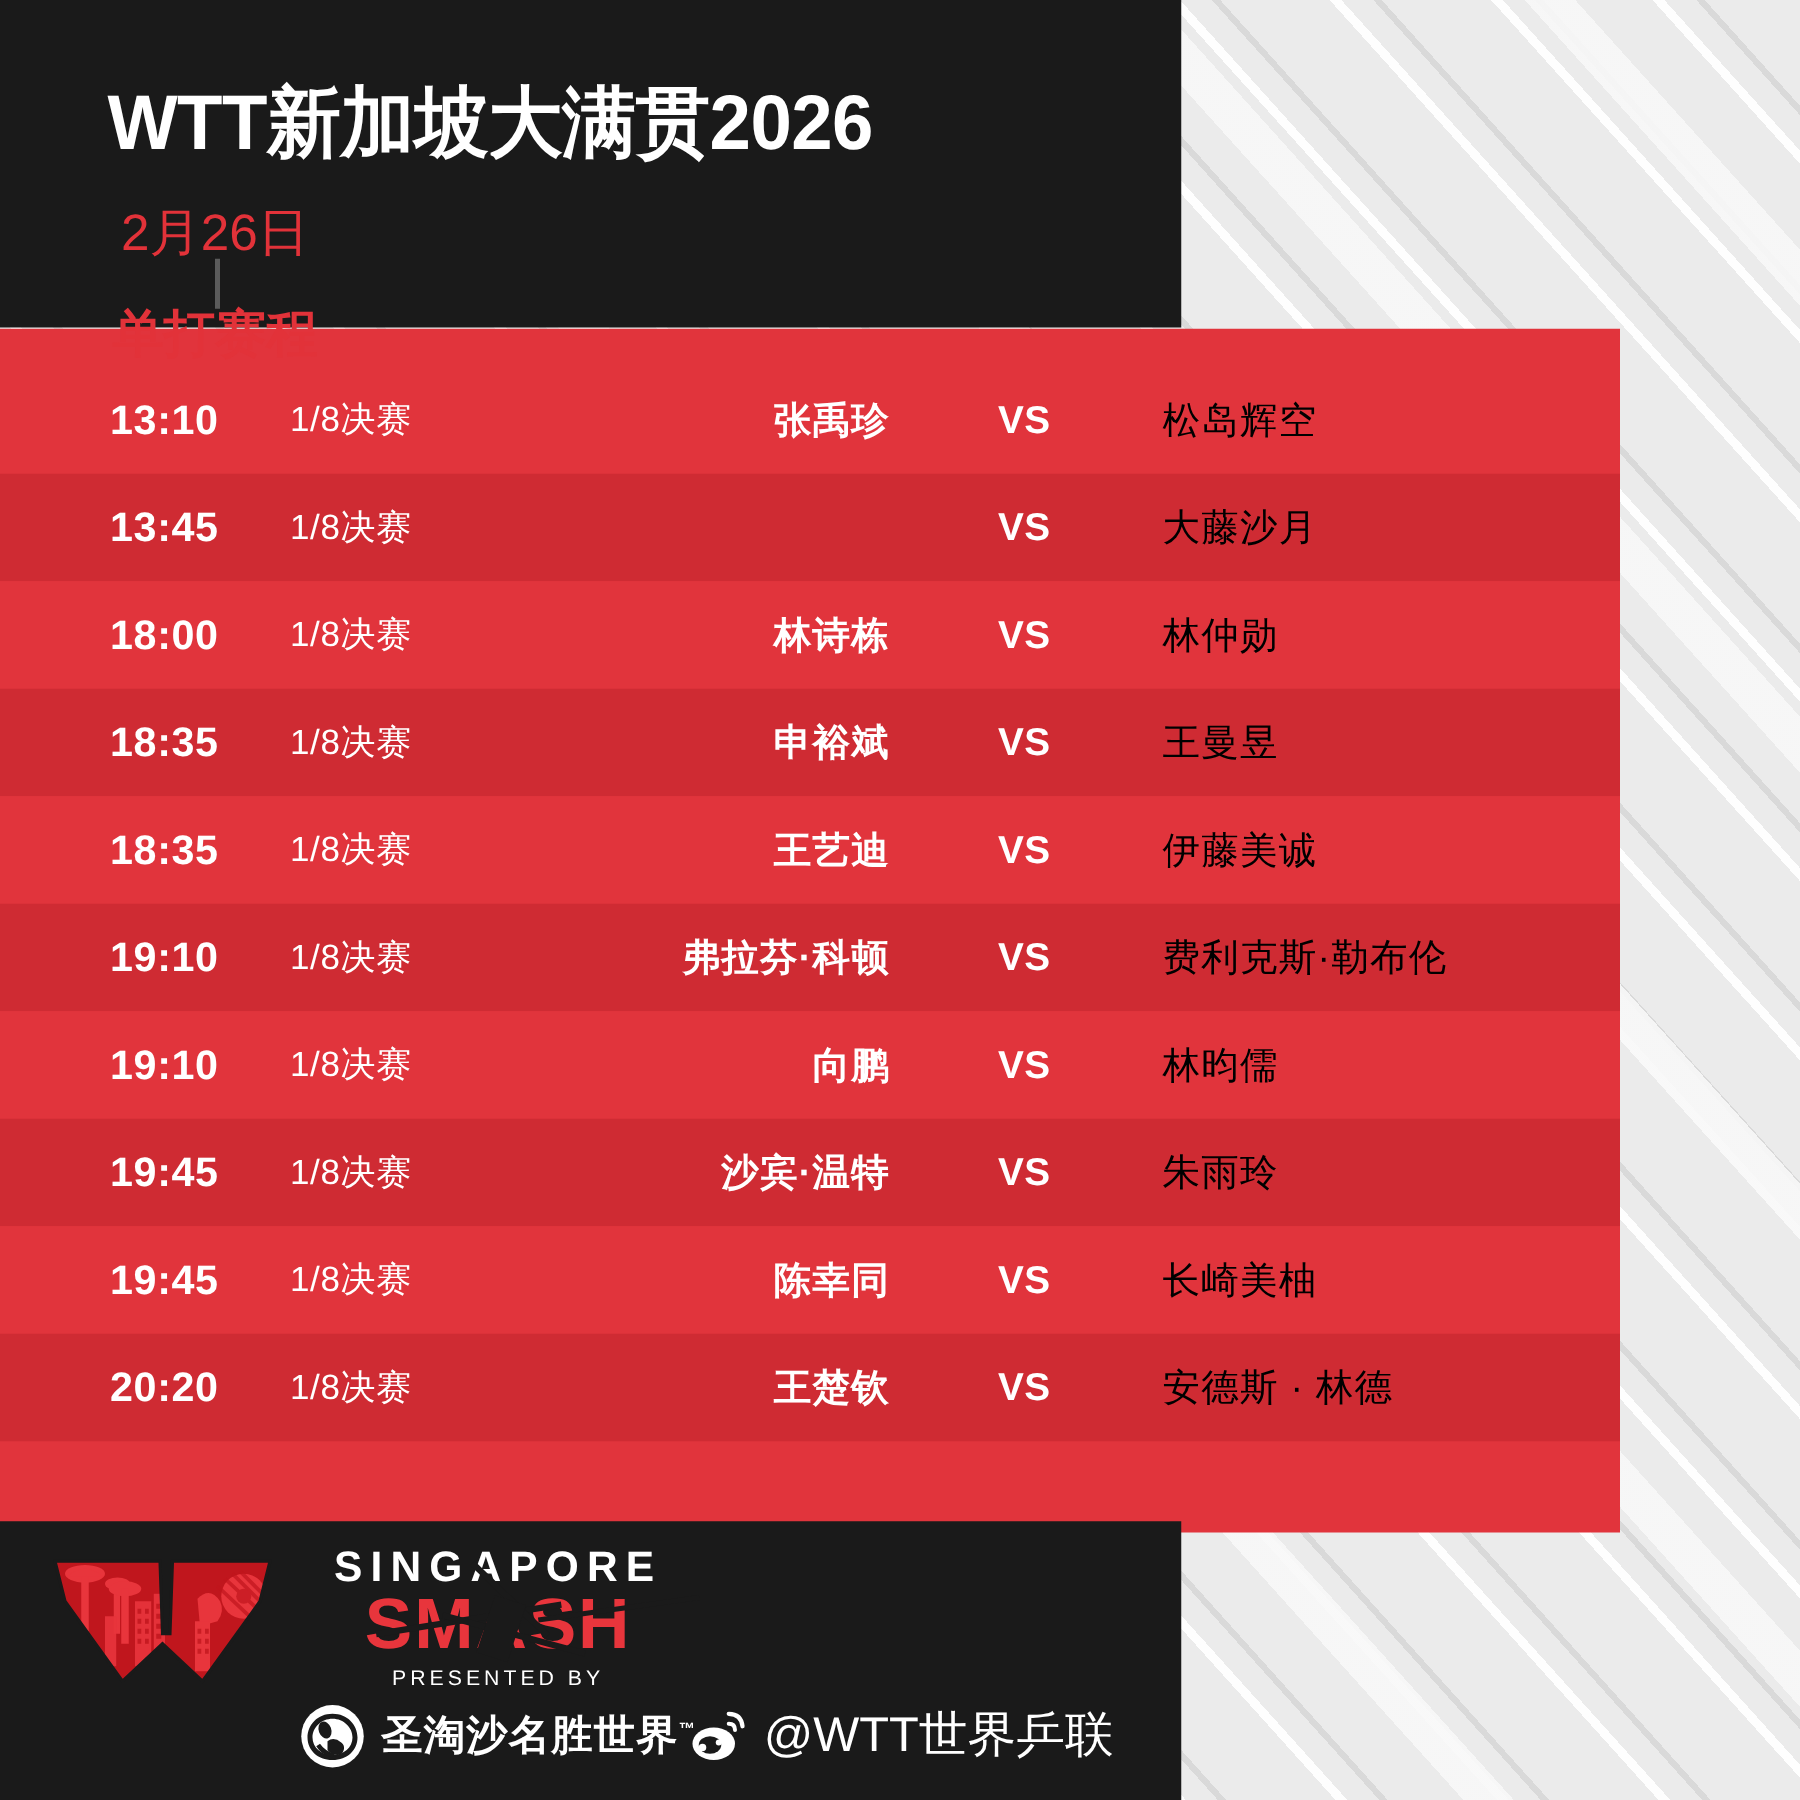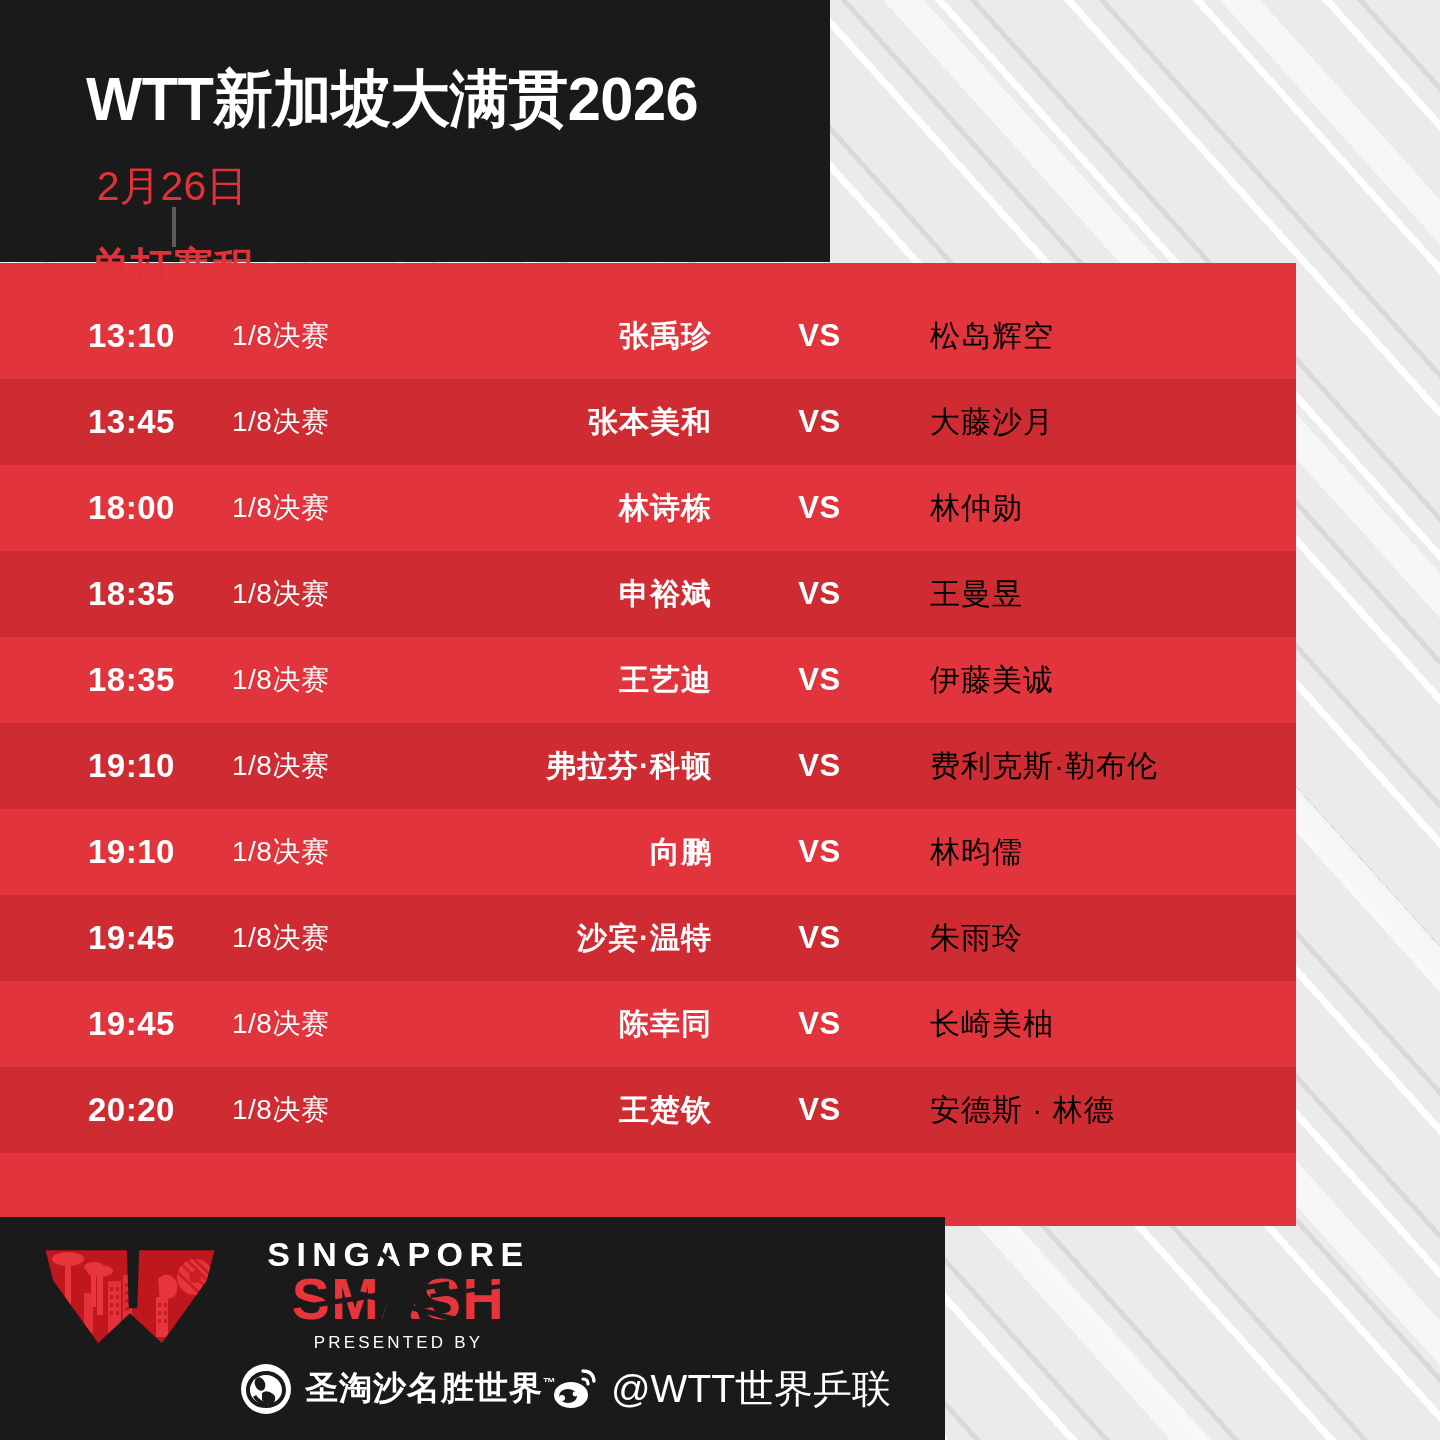--- a/index.html
+++ b/index.html
@@ -55,21 +55,21 @@
         rgba(255,255,255,0) 150px,
         rgba(255,255,255,0) 250px
       );
   }
 
   
   .header-panel {
     position: absolute;
     left: 0;
     top: 0;
-    width: 830px;
+    width: 945px;
     height: 262px;
     background: #1a1a1a;
     z-index: 3;
   }
   .title {
     position: absolute;
     left: 86px;
     top: 68px;
     font-size: 62px;
     line-height: 1;
@@ -314,21 +314,20 @@
         <div class="row">
           <div class="cell-time">13:10</div>
           <div class="cell-round">1/8决赛</div>
           <div class="cell-p1">张禹珍</div>
           <div class="cell-vs">VS</div>
           <div class="cell-p2">松岛辉空</div>
         </div>
         <div class="row alt">
           <div class="cell-time">13:45</div>
           <div class="cell-round">1/8决赛</div>
-          <div class="cell-p1">张本美和</div>
           <div class="cell-vs">VS</div>
           <div class="cell-p2">大藤沙月</div>
         </div>
         <div class="row">
           <div class="cell-time">18:00</div>
           <div class="cell-round">1/8决赛</div>
           <div class="cell-p1">林诗栋</div>
           <div class="cell-vs">VS</div>
           <div class="cell-p2">林仲勋</div>
         </div>

